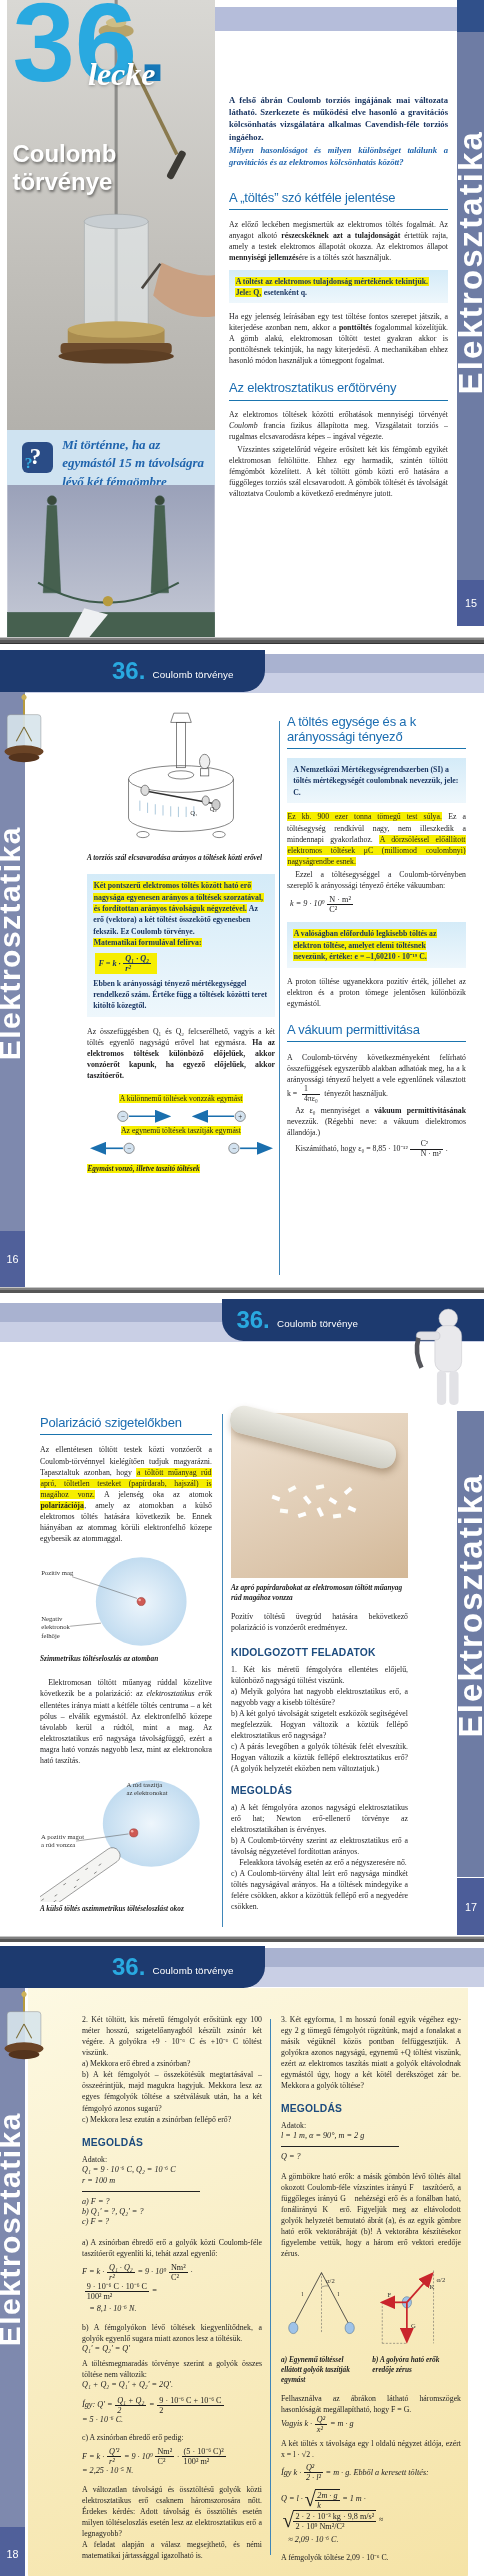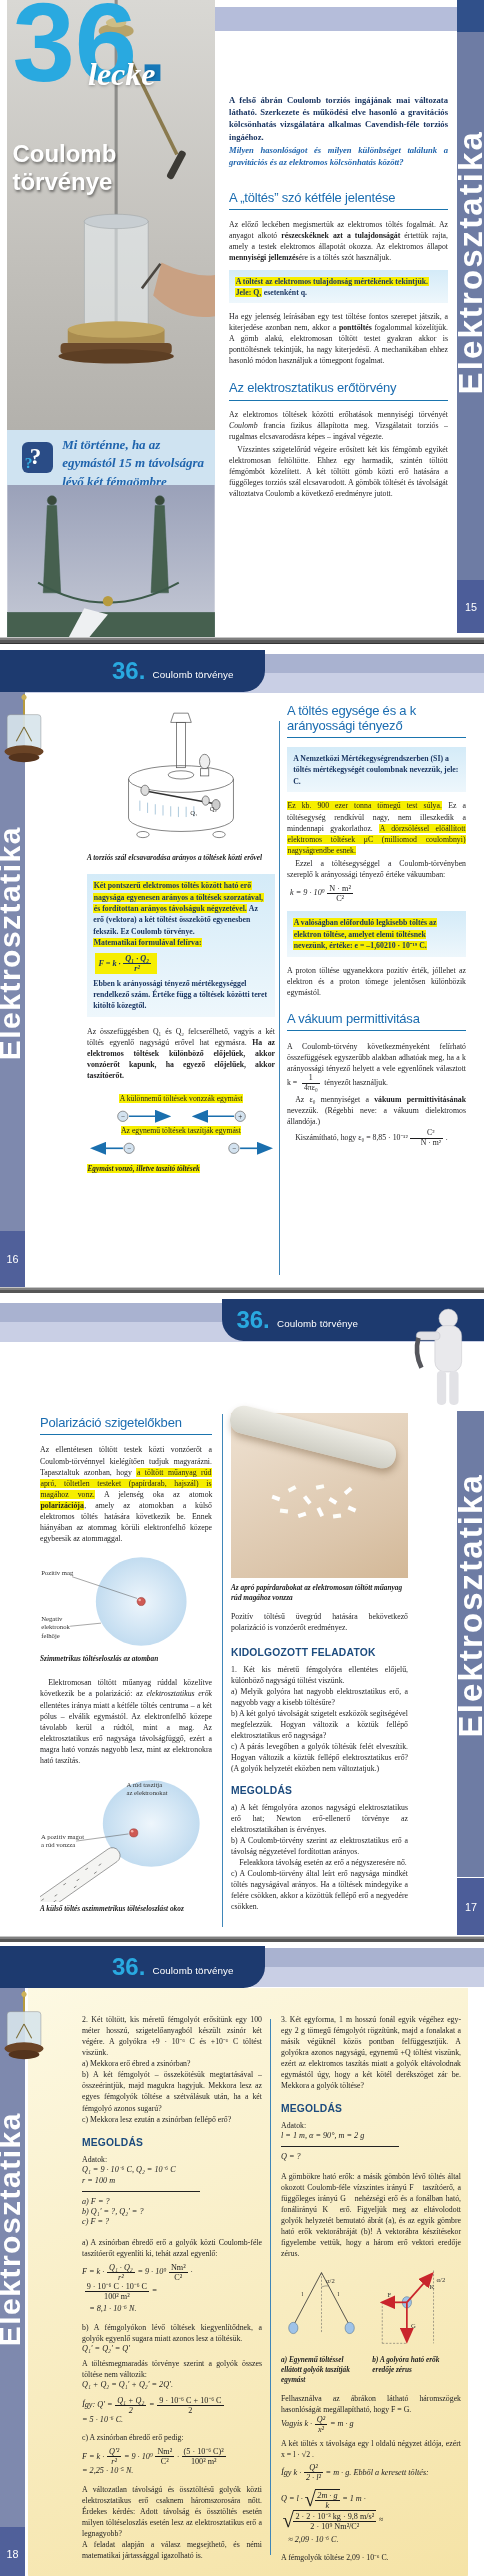--- a/index.html
+++ b/index.html
@@ -29,21 +29,21 @@
   .navyb{color:#16325f;font-weight:bold;}
   .blueit{color:#1f64ad;font-weight:bold;font-style:italic;}
   .hl{background:#f6ee00;padding:0 0.5px;-webkit-box-decoration-break:clone;box-decoration-break:clone;}
   .shead{font-family:"Liberation Sans",sans-serif;color:#1a6cb0;font-size:13px;line-height:1.12;letter-spacing:-0.2px;font-weight:500;}
   .srule{height:1px;background:#1a74ae;margin-top:3.6px;}
   .chead{font-family:"Liberation Sans",sans-serif;color:#1c4b7e;font-weight:bold;font-size:10.3px;letter-spacing:0.2px;}
   .icap{font:italic bold 7.3px/1.35 "Liberation Serif",serif;color:#222;}
   .ibox{background:linear-gradient(#d4ebf8,#eef7fc);padding:6.2px 6.2px 5.2px 6.2px;}
   .fml{font:italic 8.2px/1.25 "Liberation Serif",serif;color:#1c1c1e;display:flex;align-items:center;flex-wrap:wrap;}
   .fml.nv{color:#16325f;font-weight:bold;}
-  .frac{display:inline-flex;flex-direction:column;text-align:center;line-height:1.1;margin:0 2.6px;vertical-align:middle;}
+  .frac{display:inline-flex;flex-direction:column;text-align:left;line-height:1.1;margin:0 2.6px;vertical-align:middle;}
   .frac .fn{border-bottom:0.7px solid currentColor;padding:0 2.1px;}
   .frac .fd{padding:0 2.1px;}
   .sqrt{display:inline-flex;align-items:center;margin:0 1.5px;}
   .sqrt .rad{font-size:20.6px;font-style:normal;line-height:.8;margin-right:-1.5px;}
   .sqrt .frac{border-top:0.8px solid #1c1c1e;padding-top:1px;margin:0 1px;}
   .qicon{position:absolute;width:31px;height:31px;background:#2a4c86;border-radius:6.2px;}
   .qicon .q1{position:absolute;left:8.2px;top:1px;color:#fff;font:bold 23px/1.2 "Liberation Serif",serif;}
   .qicon .q2{position:absolute;left:3.1px;top:12.4px;color:#35b4e8;font:bold 15.5px/1.2 "Liberation Serif",serif;}
   .plab{font:13px/1.25 "Liberation Serif",serif;fill:#333;}
   .photoph{position:absolute;}
@@ -129,21 +129,21 @@
         <rect x="0" y="248" width="404" height="48"></rect>
         <circle cx="196" cy="226" r="10" fill="#b79b3f" stroke="none"></circle>
       </g>
       <polygon points="150,240 196,252 160,296 120,296" fill="#eef0f2"></polygon>
     </svg>
   </div>
 
   <div class="sstrip dark" style="left:457px;top:32px;width:28px;height:548px;">
     <div class="vlab" style="left:-5.2px;top:98px;font-size:33px;letter-spacing:2.1px;">Elektrosztatika</div>
   </div>
-  <div class="pnblk" style="left:457px;top:580px;width:28px;height:53px;">
+  <div class="pnblk" style="left:457px;top:580px;width:28px;height:46px;">
         <span>15</span>
       </div>
 </section>
 
 <div class="pgdiv" style="top:637px;"></div>
 
 <section class="page" style="top:644px;height:643px;">
   <div class="hband1" style="top:10.3px;"></div>
   <div class="hband2" style="top:29px;"></div>
   <div class="hbanner left" style="left:0;top:6.2px;width:265px;padding-left:112px;box-sizing:border-box;">
@@ -241,21 +241,21 @@
         <circle cx="282" cy="20" r="10" fill="#d3e2ef" stroke="#333"></circle>
         <text x="282" y="25" text-anchor="middle" font-size="14" fill="#222">−</text>
         <line x1="294" y1="20" x2="352" y2="20" stroke="#1a6fae" stroke-width="3.2" marker-end="url(#ah)"></line>
       </svg>
       <div style="margin-top:5.2px;text-align:left;"><span class="hl icap">Egymást vonzó, illetve taszító töltések</span></div>
     </div>
   </div>
 
   <div class="abs" style="left:279px;top:77px;width:1px;height:554px;background:#3f86b8;"></div>
 
-  <div class="abs" style="left:287px;top:60px;width:179px;">
+  <div class="abs" style="left:287px;top:71px;width:179px;">
     <div class="shead">A töltés egysége és a k arányossági tényező</div>
     <div class="srule"></div>
     <div class="ibox" style="margin-top:9.3px;font-size:7.8px;line-height:1.45;">
       <span class="navyb">A Nemzetközi Mértékegységrendszerben (SI) a töltés mértékegységét coulombnak nevezzük, jele: C.</span><br>
     </div>
     <p class="bodyt" style="margin:8.2px 0 0 0;"><span class="hl">Ez kb. 900 ezer tonna tömegű test súlya.</span><span> Ez a töltésegység rendkívül nagy, nem illeszkedik a mindennapi gyakorlathoz. </span><span class="hl">A dörzsöléssel előállított elektromos töltések μC (milliomod coulombnyi) nagyságrendbe esnek.</span></p>
     <p class="bodyt indent" style="margin:2.1px 0 0 0;">Ezzel a töltésegységgel a Coulomb-törvényben szereplő k arányossági tényező értéke vákuumban:</p>
     <div class="fml" style="margin:4.1px 0 0 3.1px;">
       <i>k = 9 · 10⁹</i>
       <span class="frac" style="font-style:normal;">

